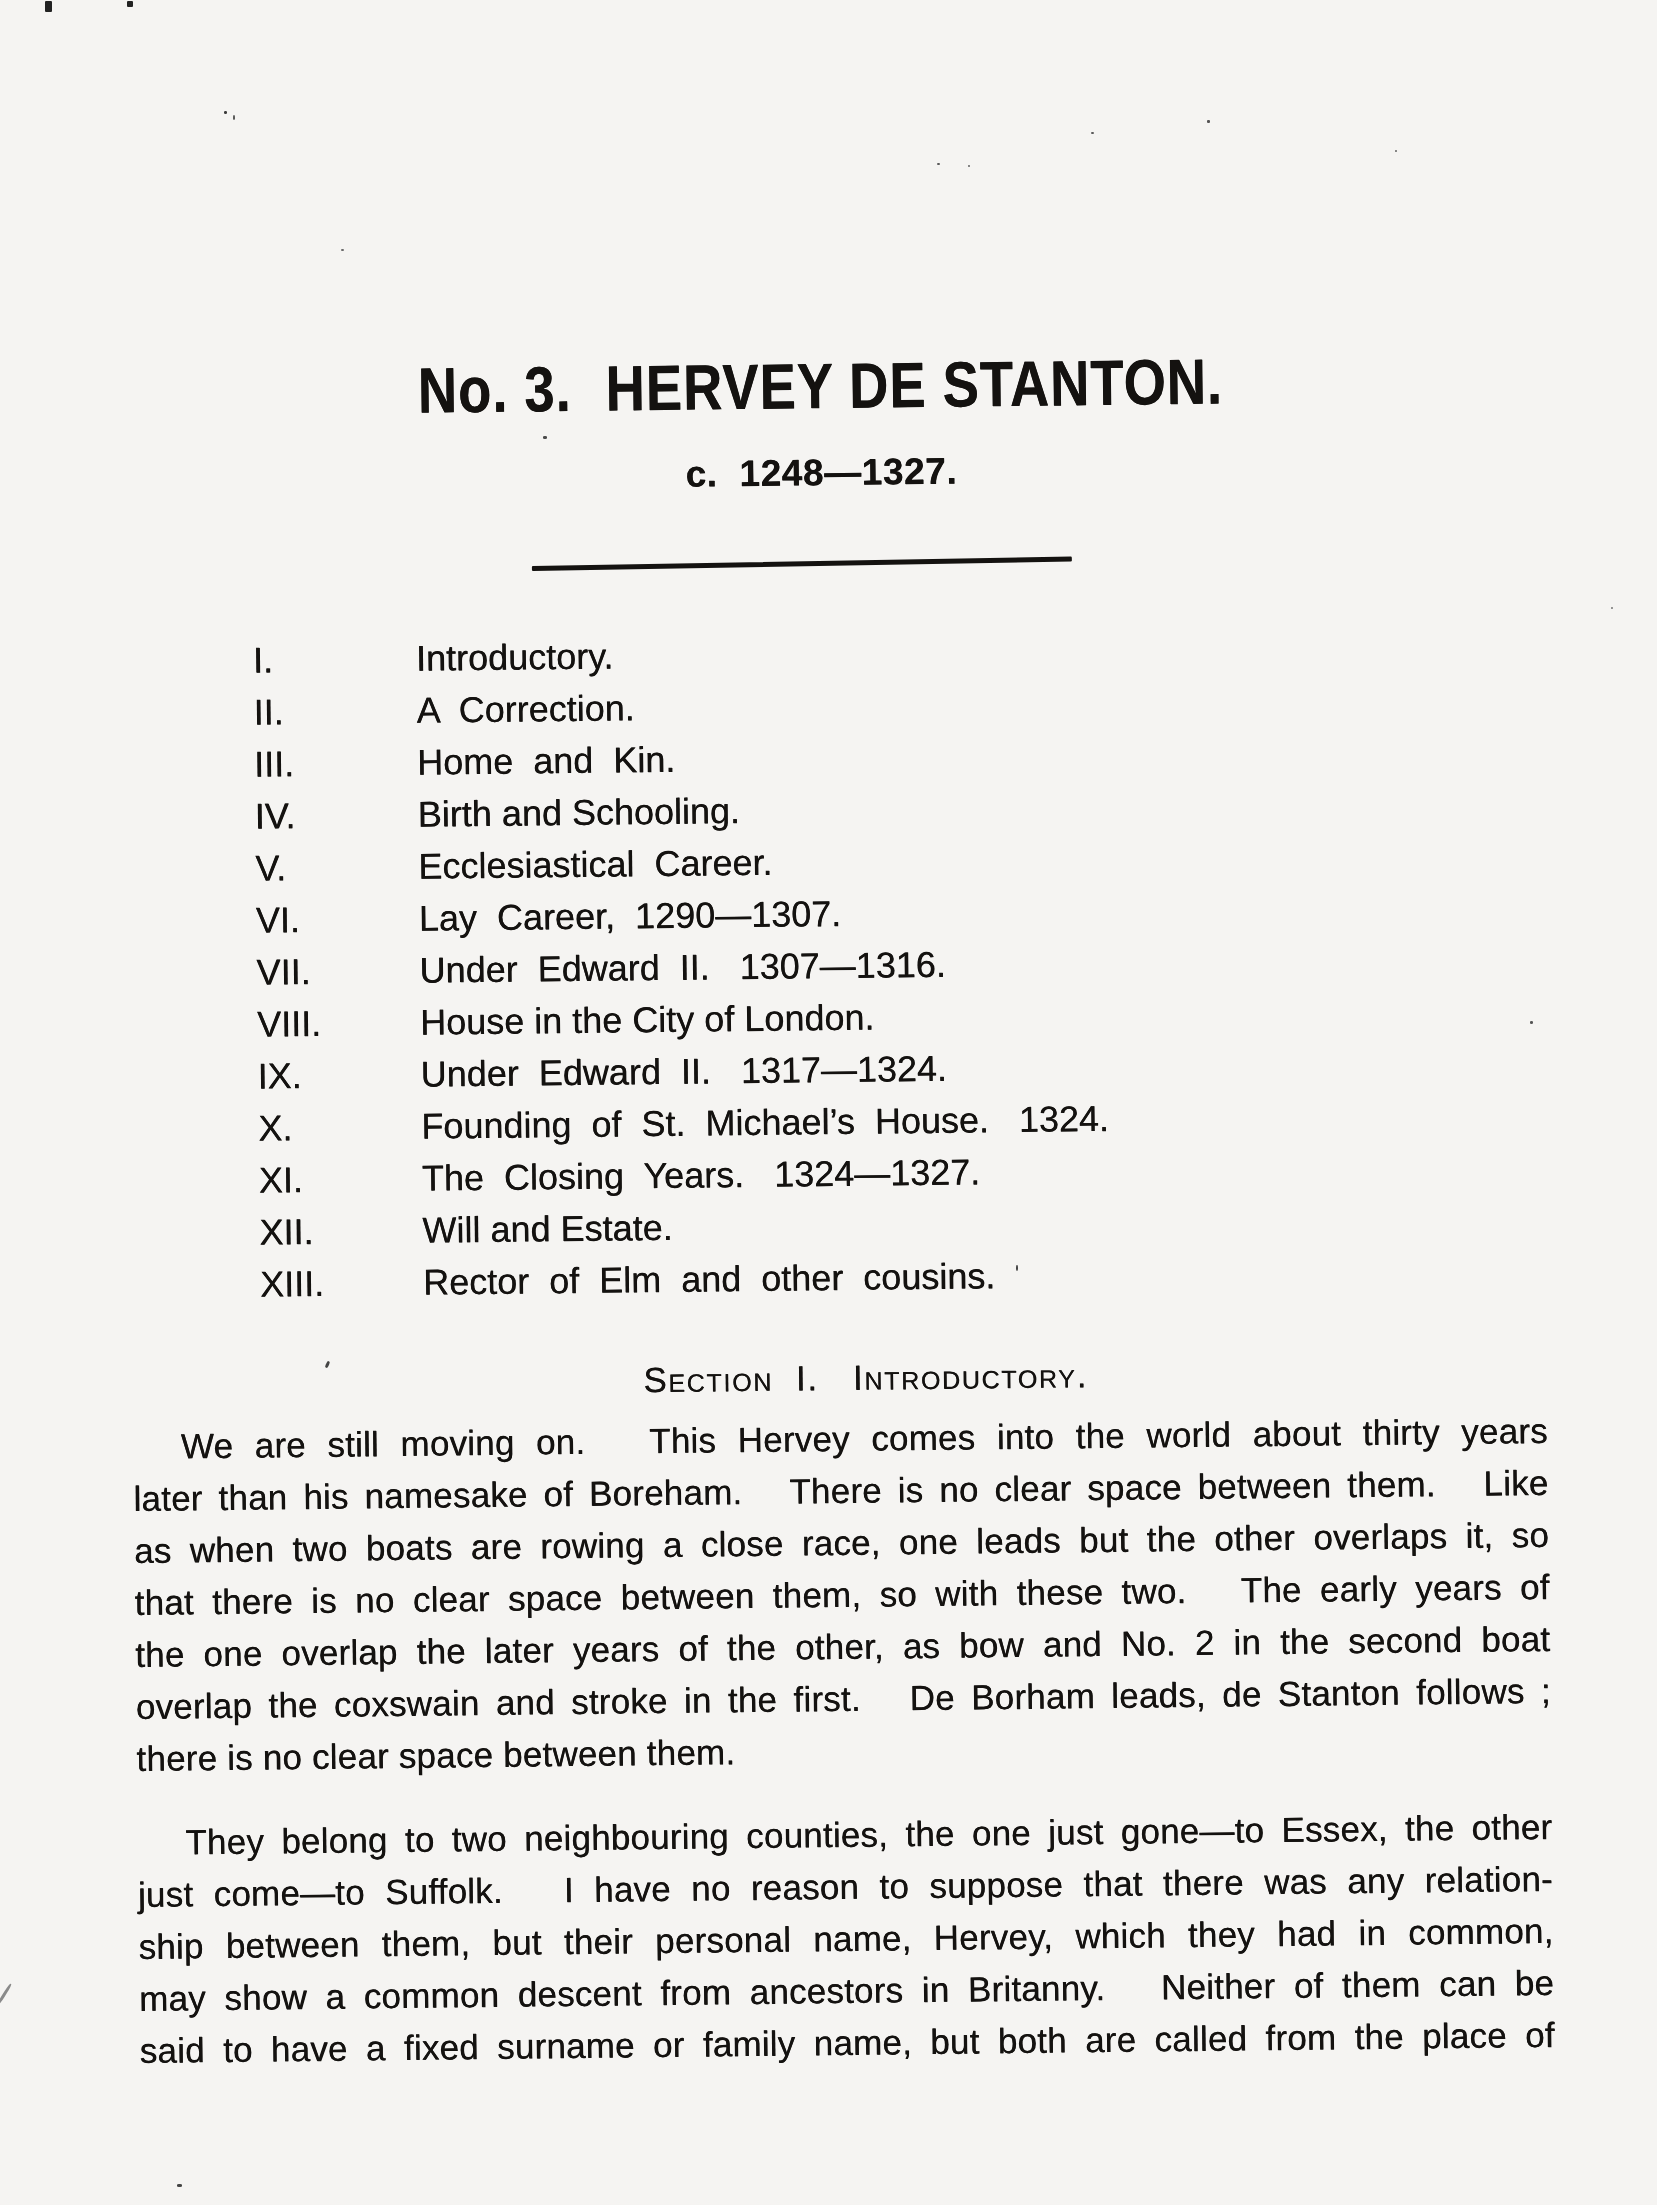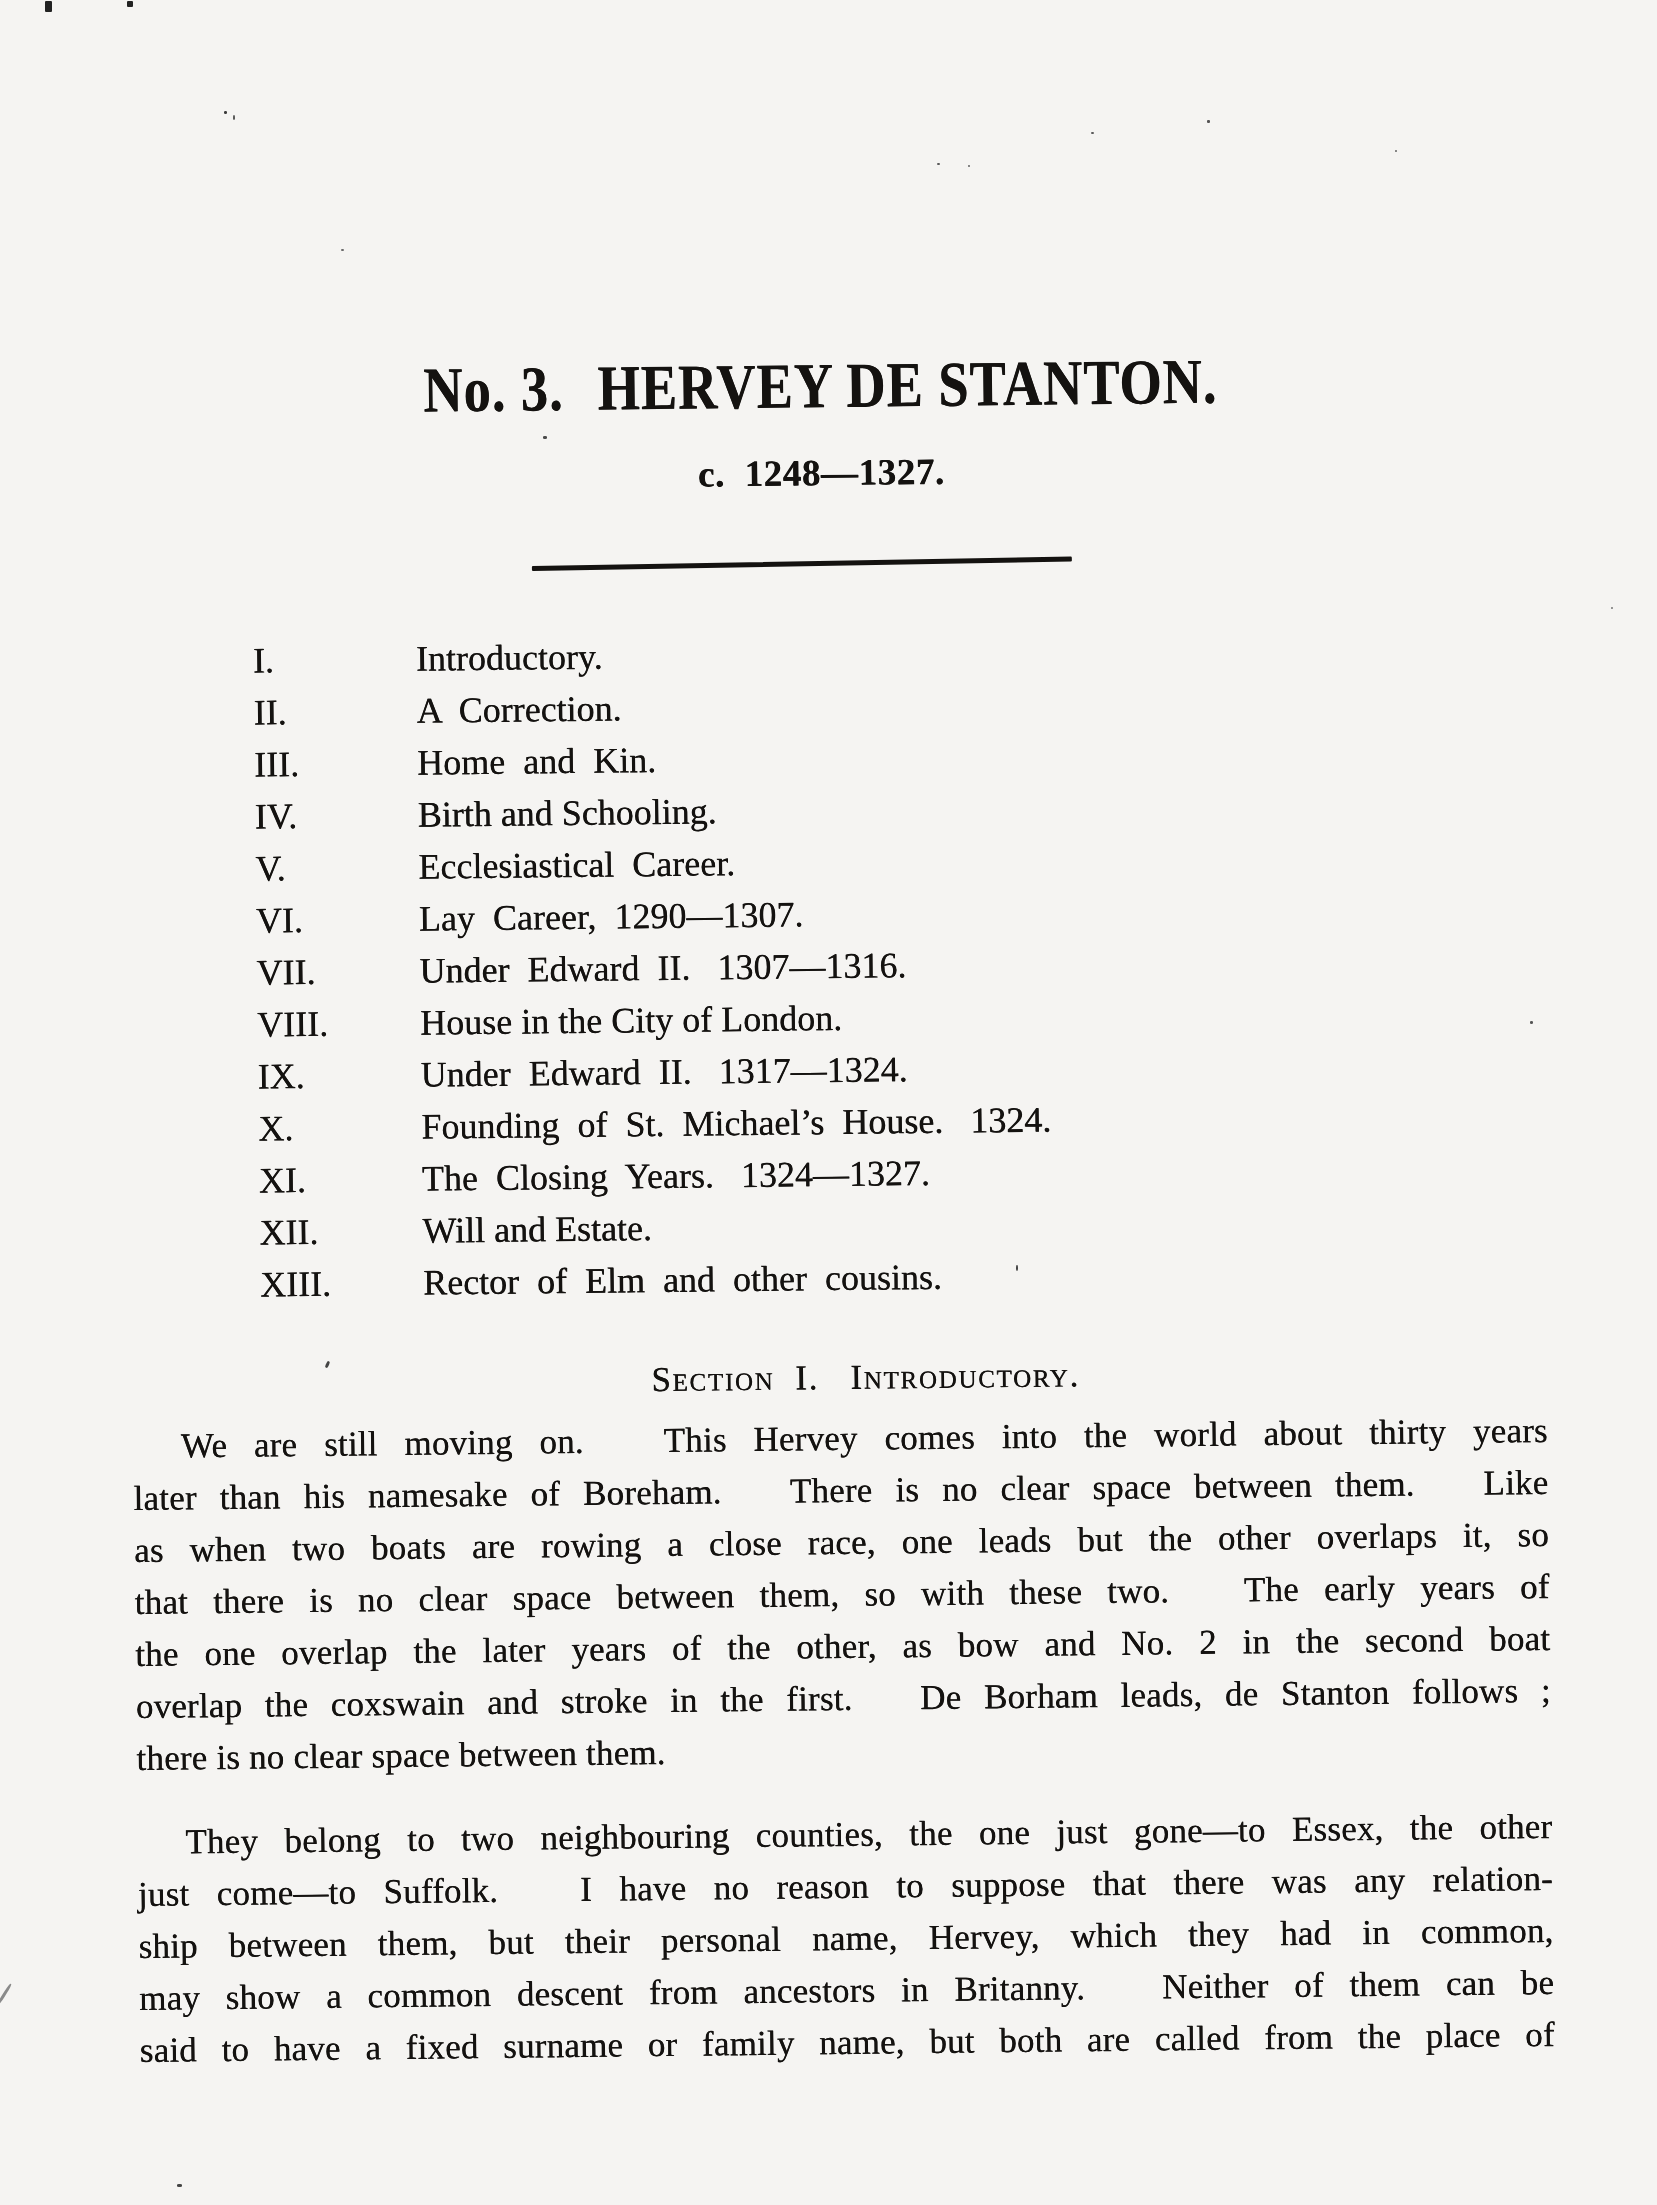--- a/index.html
+++ b/index.html
@@ -5,21 +5,21 @@
   :root{
     --paper:#f5f4f2;
     --ink:#141210;
   }
   html,body{margin:0;padding:0;background:var(--paper);}
   .page{
     position:relative;
     width:1657px;height:2205px;
     background:var(--paper);
     color:var(--ink);
-    font-family:Liberation Serif, serif;
+    font-family:Liberation Sans, sans-serif;
     overflow:hidden;
   }
   .sheet{
     position:absolute;inset:0;
     transform:rotate(-0.65deg);
     transform-origin:50% 50%;
   }
   .title{
     position:absolute;top:354px;left:0;width:100%;
     text-align:center;

